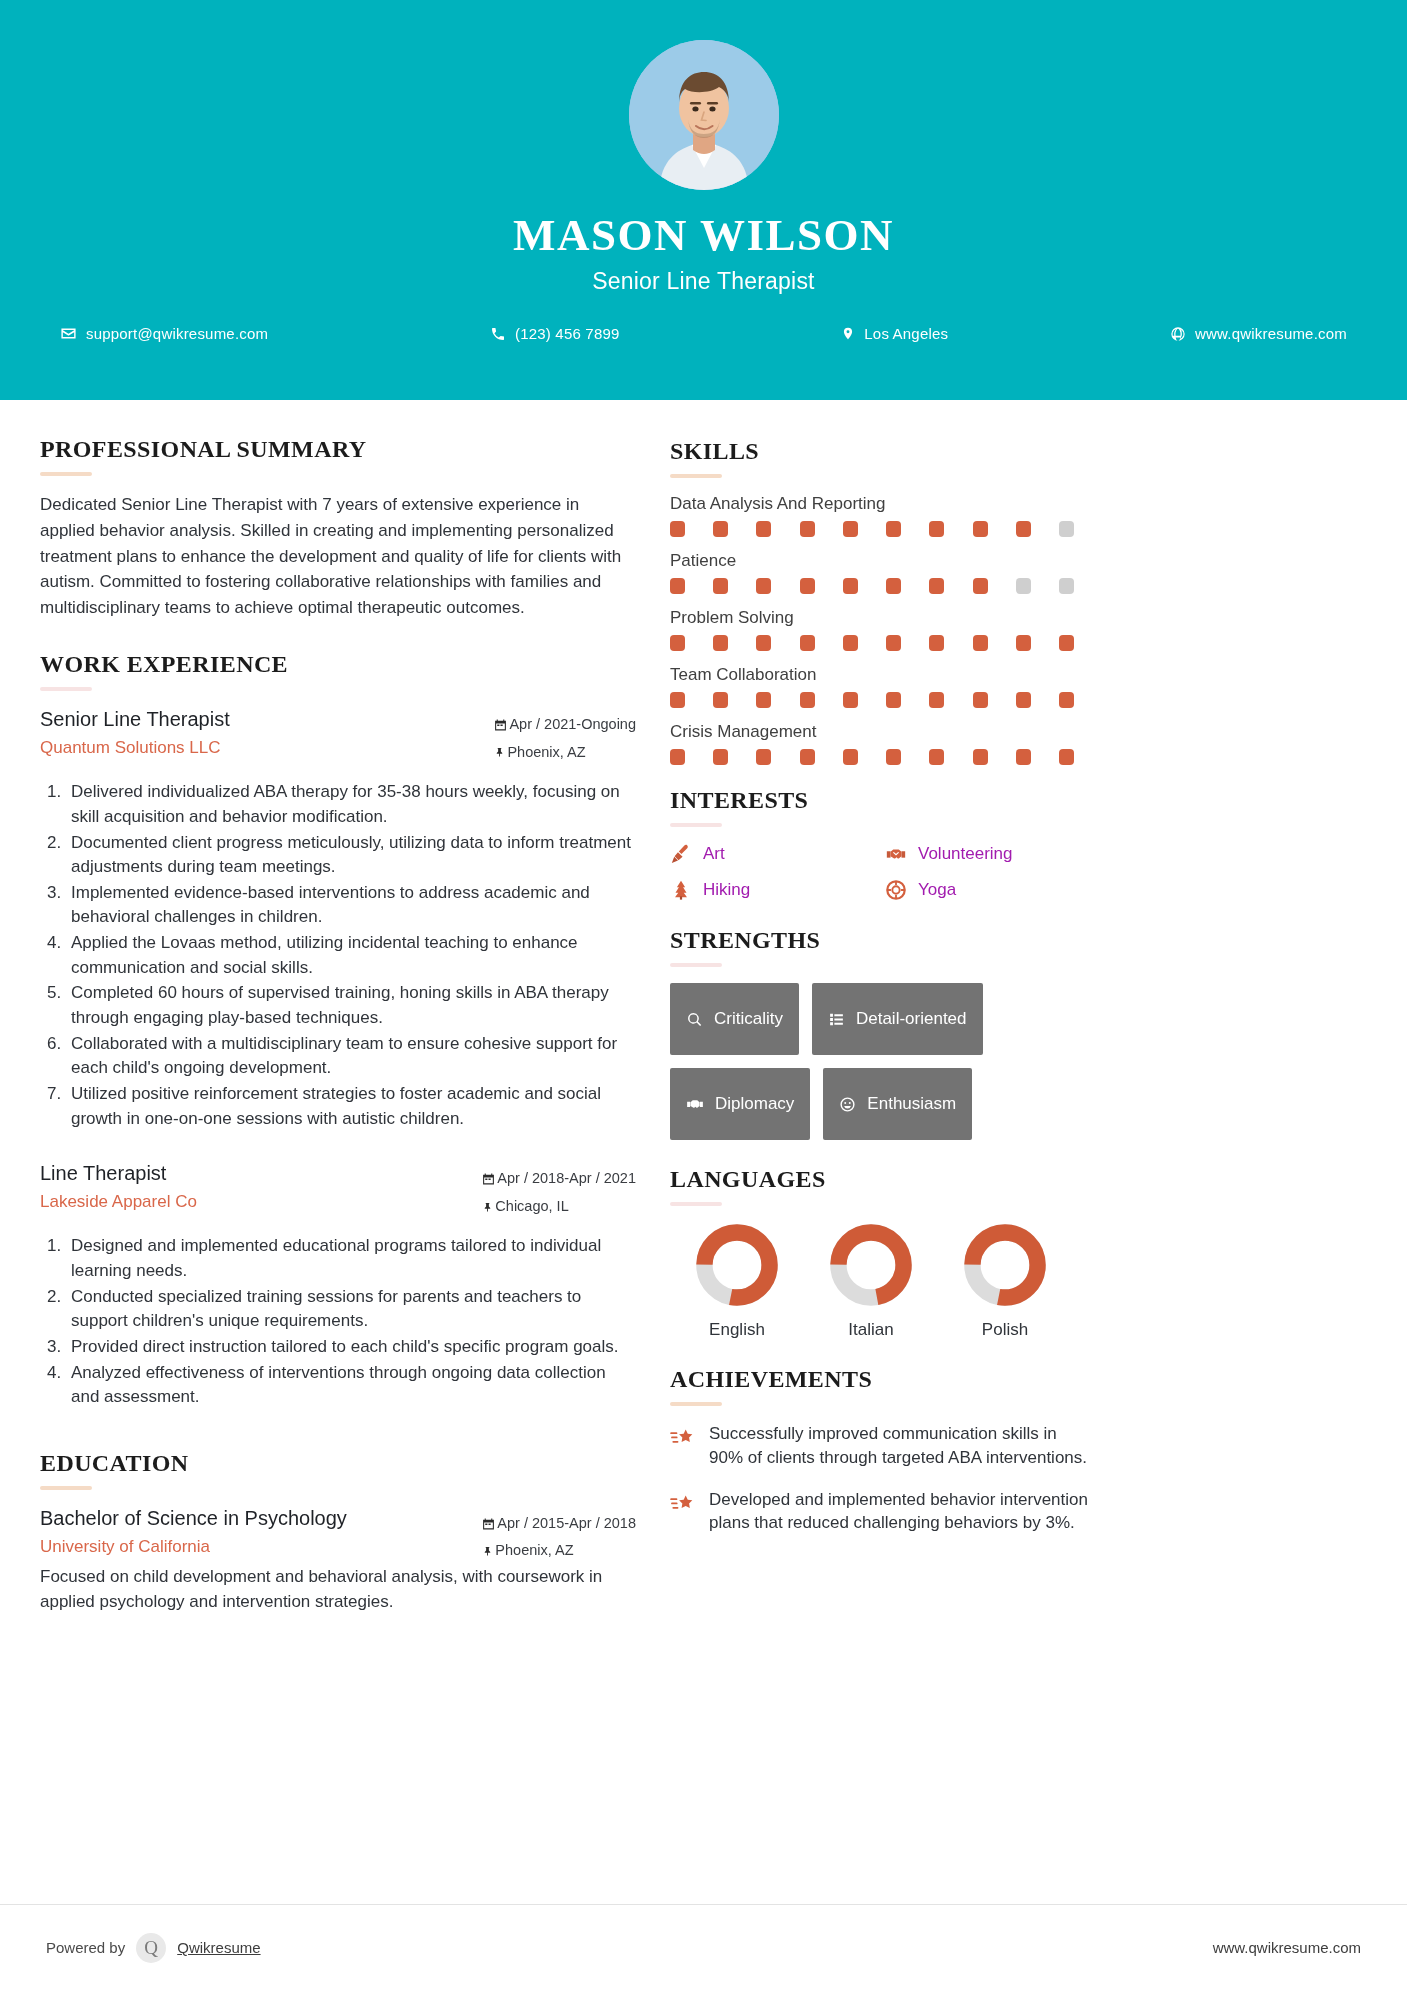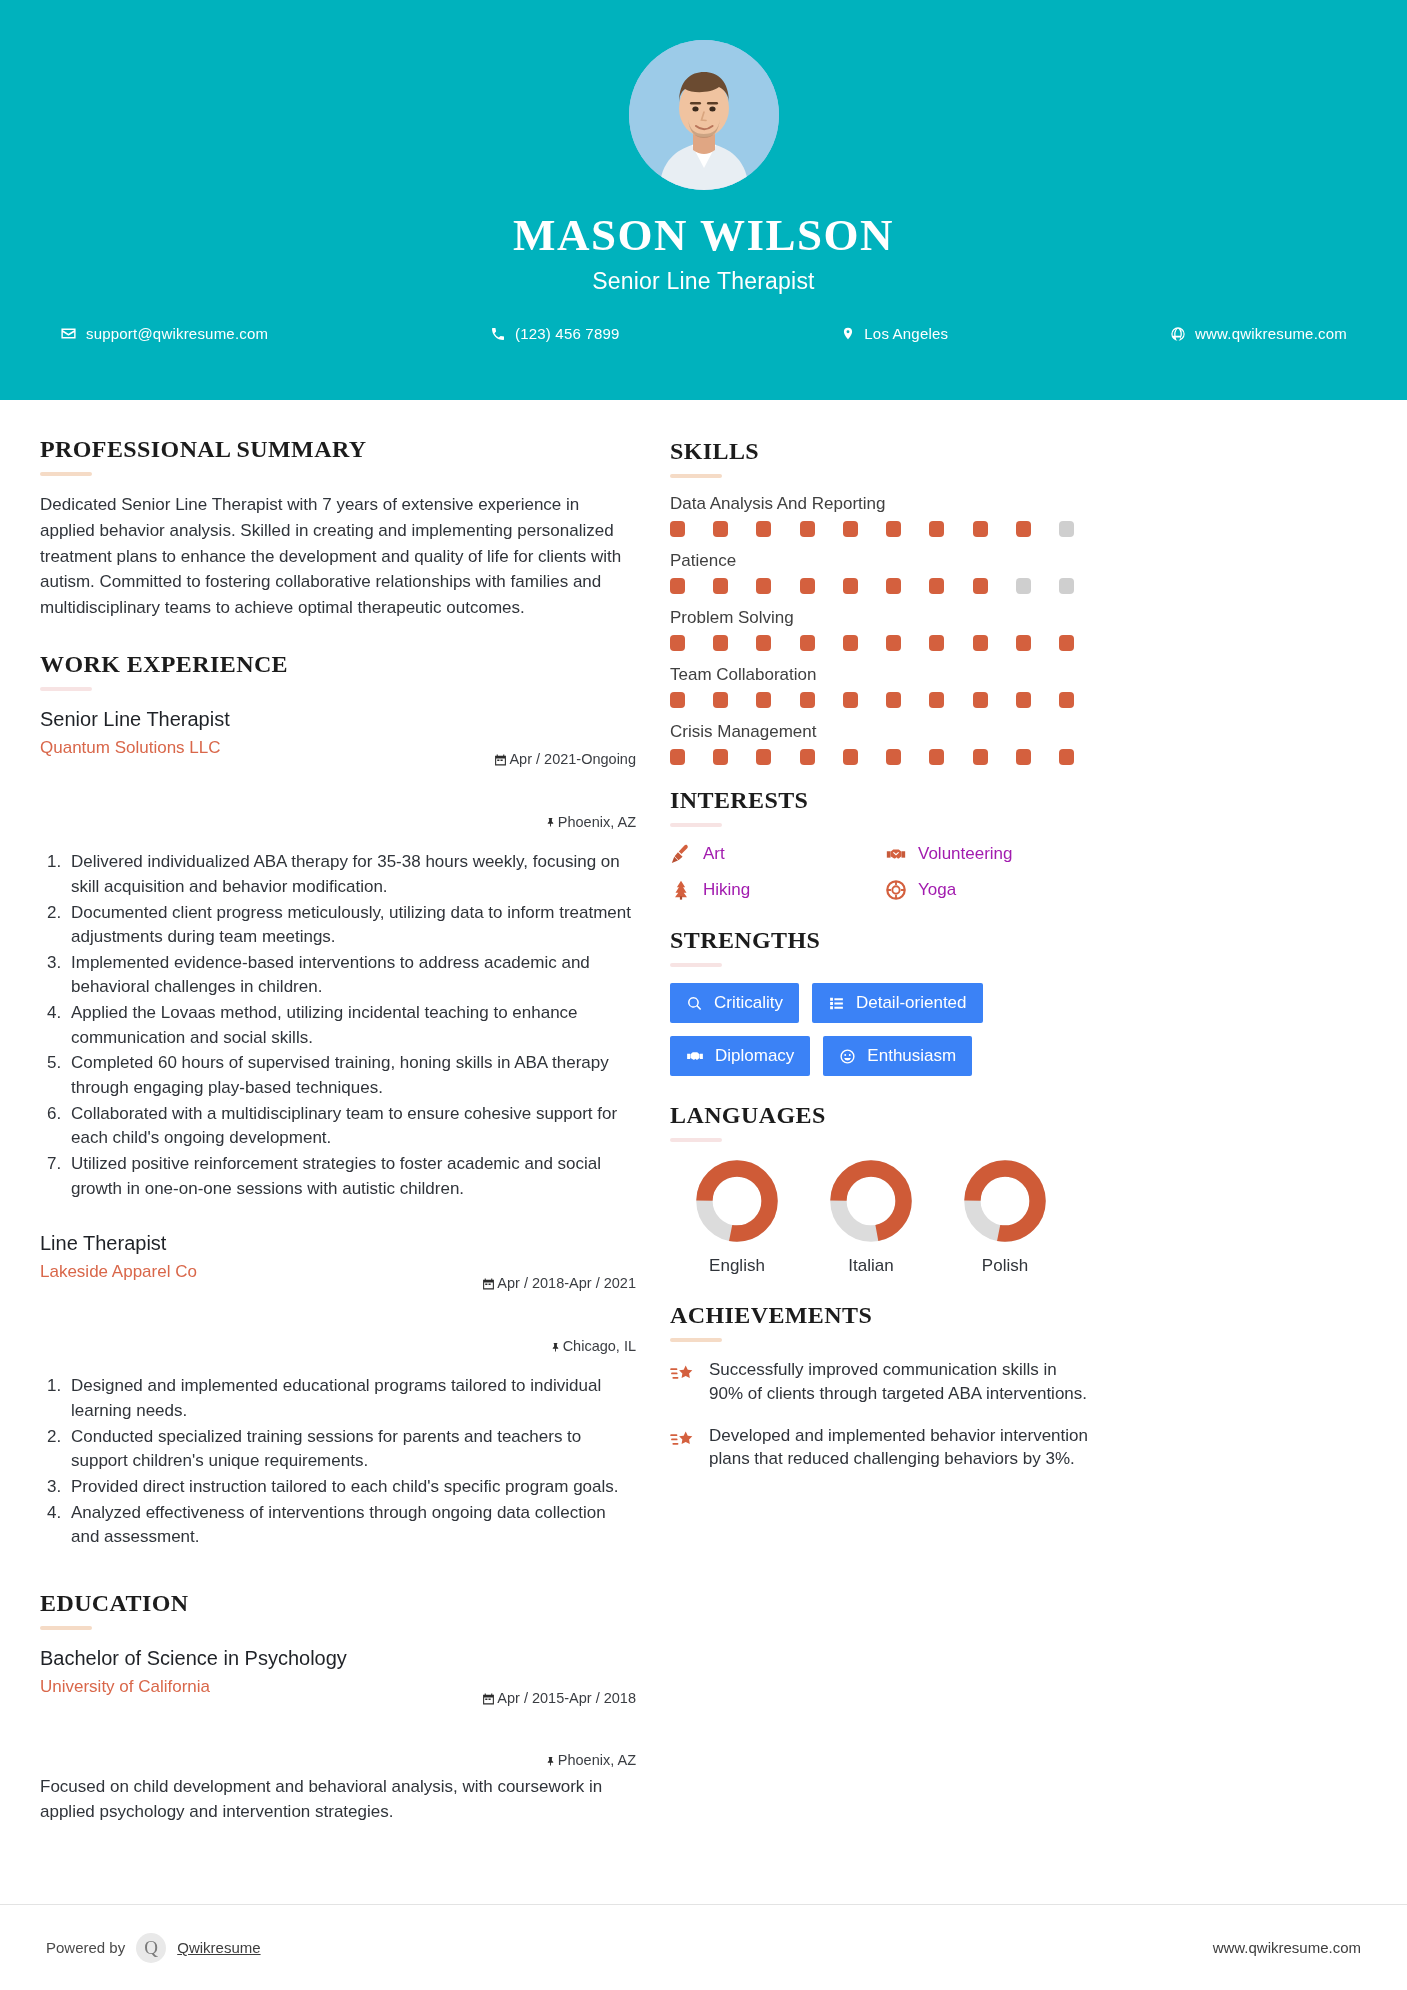--- a/index.html
+++ b/index.html
@@ -111,27 +111,26 @@
     color: #d9674a;
     margin-top: 6px;
   }
   .entry-meta {
     text-align: right;
     flex: 0 0 auto;
     padding-left: 14px;
     padding-top: 4px;
   }
   .meta-line {
-    display: flex; align-items: center; justify-content: flex-end;
+    display: flex; align-items: center; 
     gap: 2px;
     font-size: 14.5px;
     color: #3a3d42;
     line-height: 1.9;
     white-space: nowrap;
-    margin-top: 35px;
   }
   .meta-line svg { display: block; fill: #2b2b2b; }
   ol.bullets {
     margin: 14px 0 0 0;
     padding-left: 26px;
     font-size: 17px;
     line-height: 1.45;
     color: #30343a;
   }
   ol.bullets li { margin-bottom: 1px; padding-left: 5px; }
@@ -167,23 +166,23 @@
     display: flex; align-items: center; gap: 11px;
     font-size: 17px; color: #a21caf;
   }
   .interest .ic { width: 22px; height: 22px; display: block; flex: 0 0 22px; }
 
   
   .strengths-wrap {
     display: flex; flex-wrap: wrap; gap: 13px; margin-top: 4px;
   }
   .strength {
-    background: #3b82f6;
+    background: #737373;
     color: #ffffff;
-    padding: 10px 16px;
+    padding: 26px 16px;
     display: flex; align-items: center; gap: 11px;
     font-size: 17px;
     border-radius: 2px;
   }
   .strength svg { display: block; fill: #ffffff; }
 
   
   .langs { display: flex; gap: 0; justify-content: flex-start; margin-top: 16px; }
   .lang { width: 134px; text-align: center; }
   .lang svg { display: block; margin: 0 auto; }

